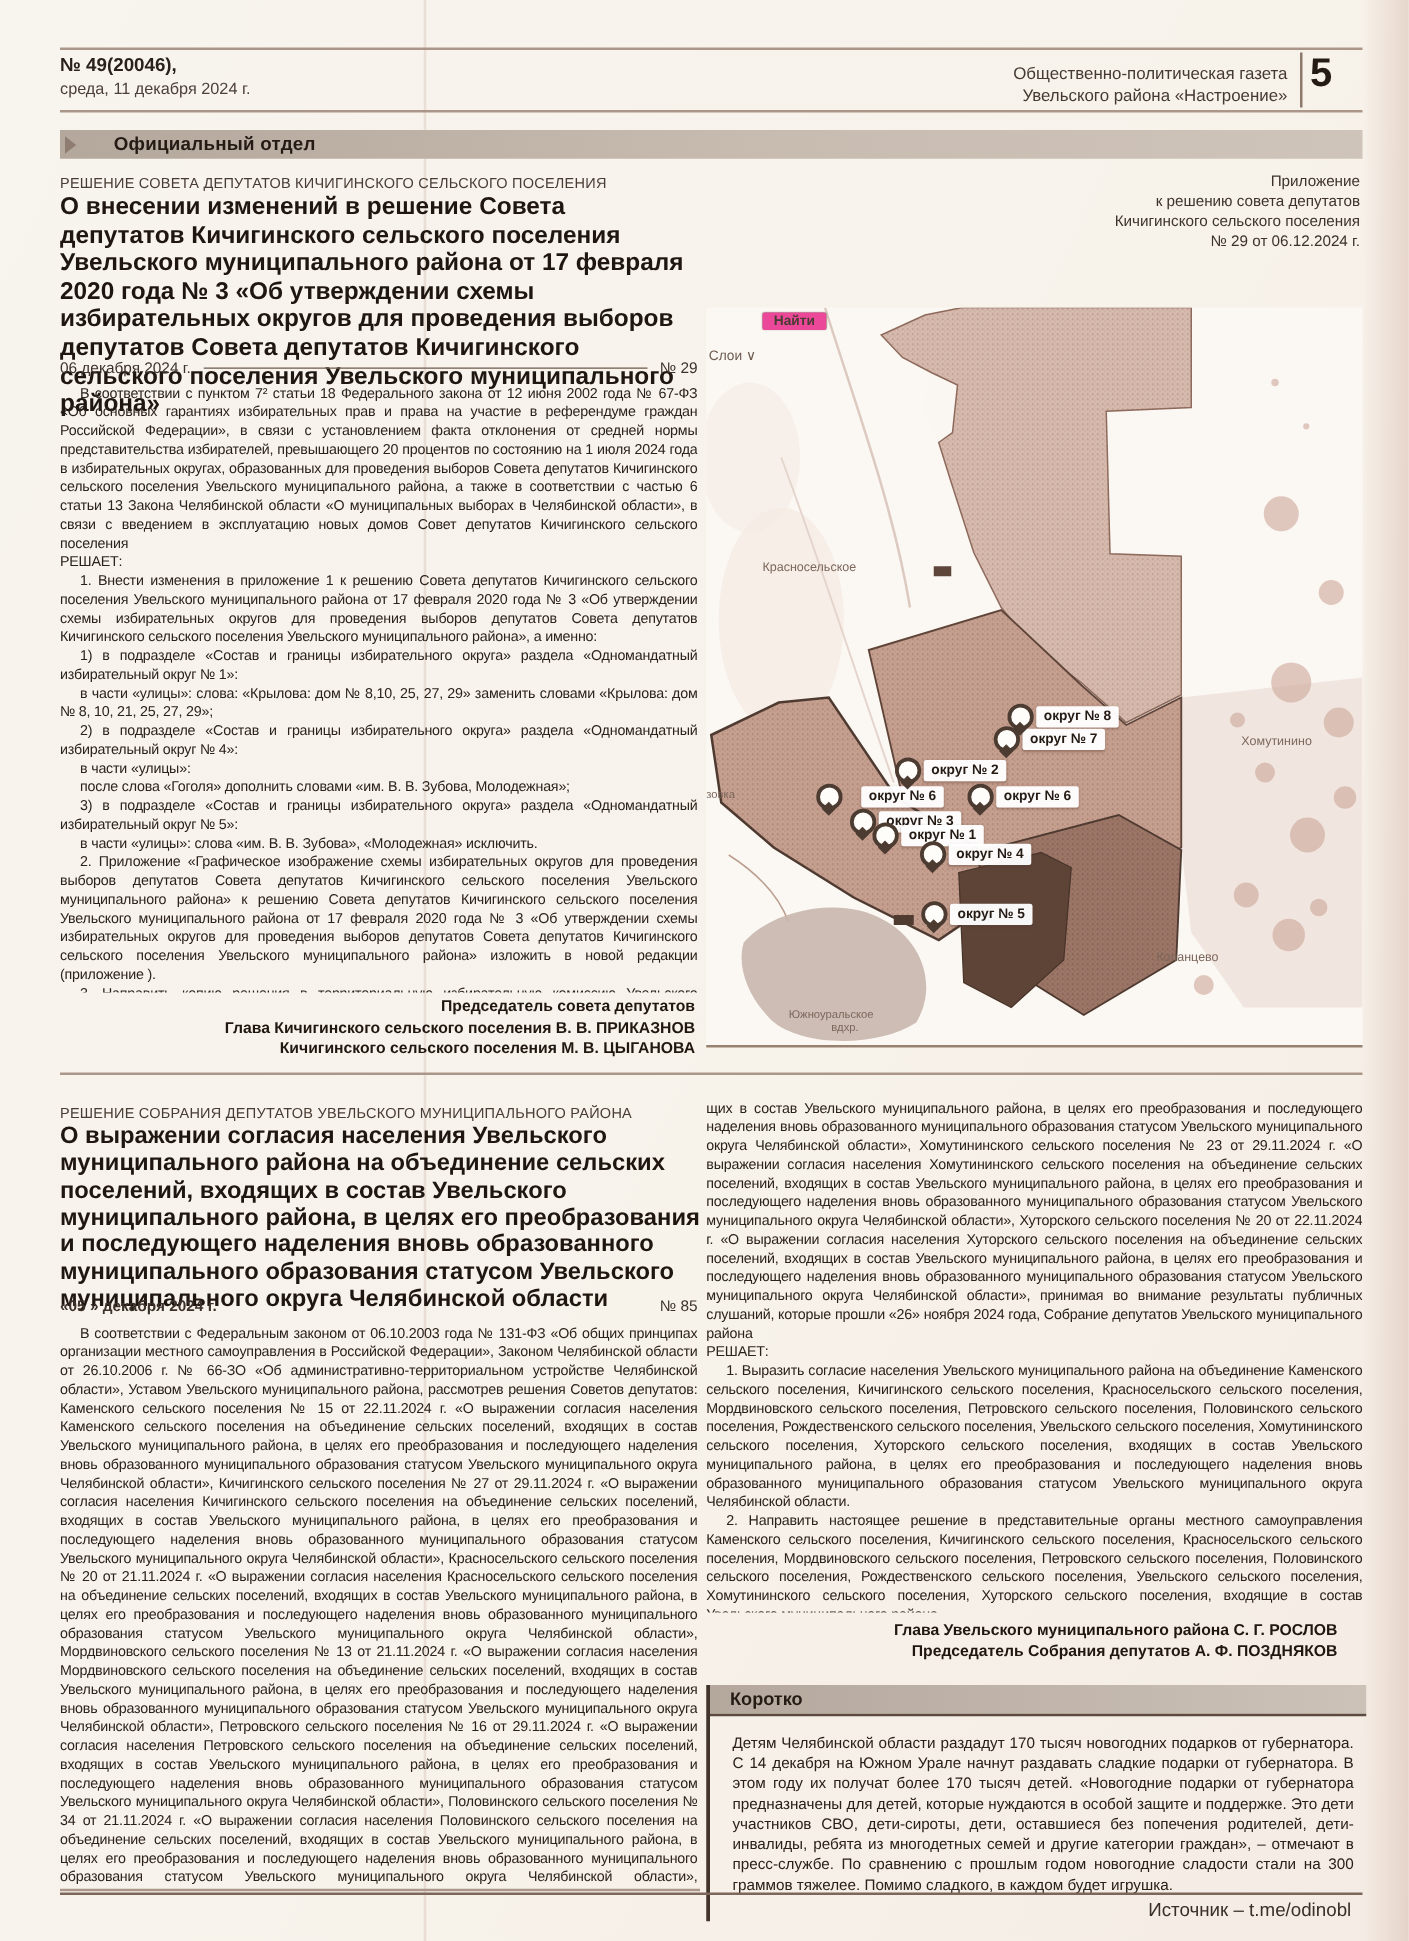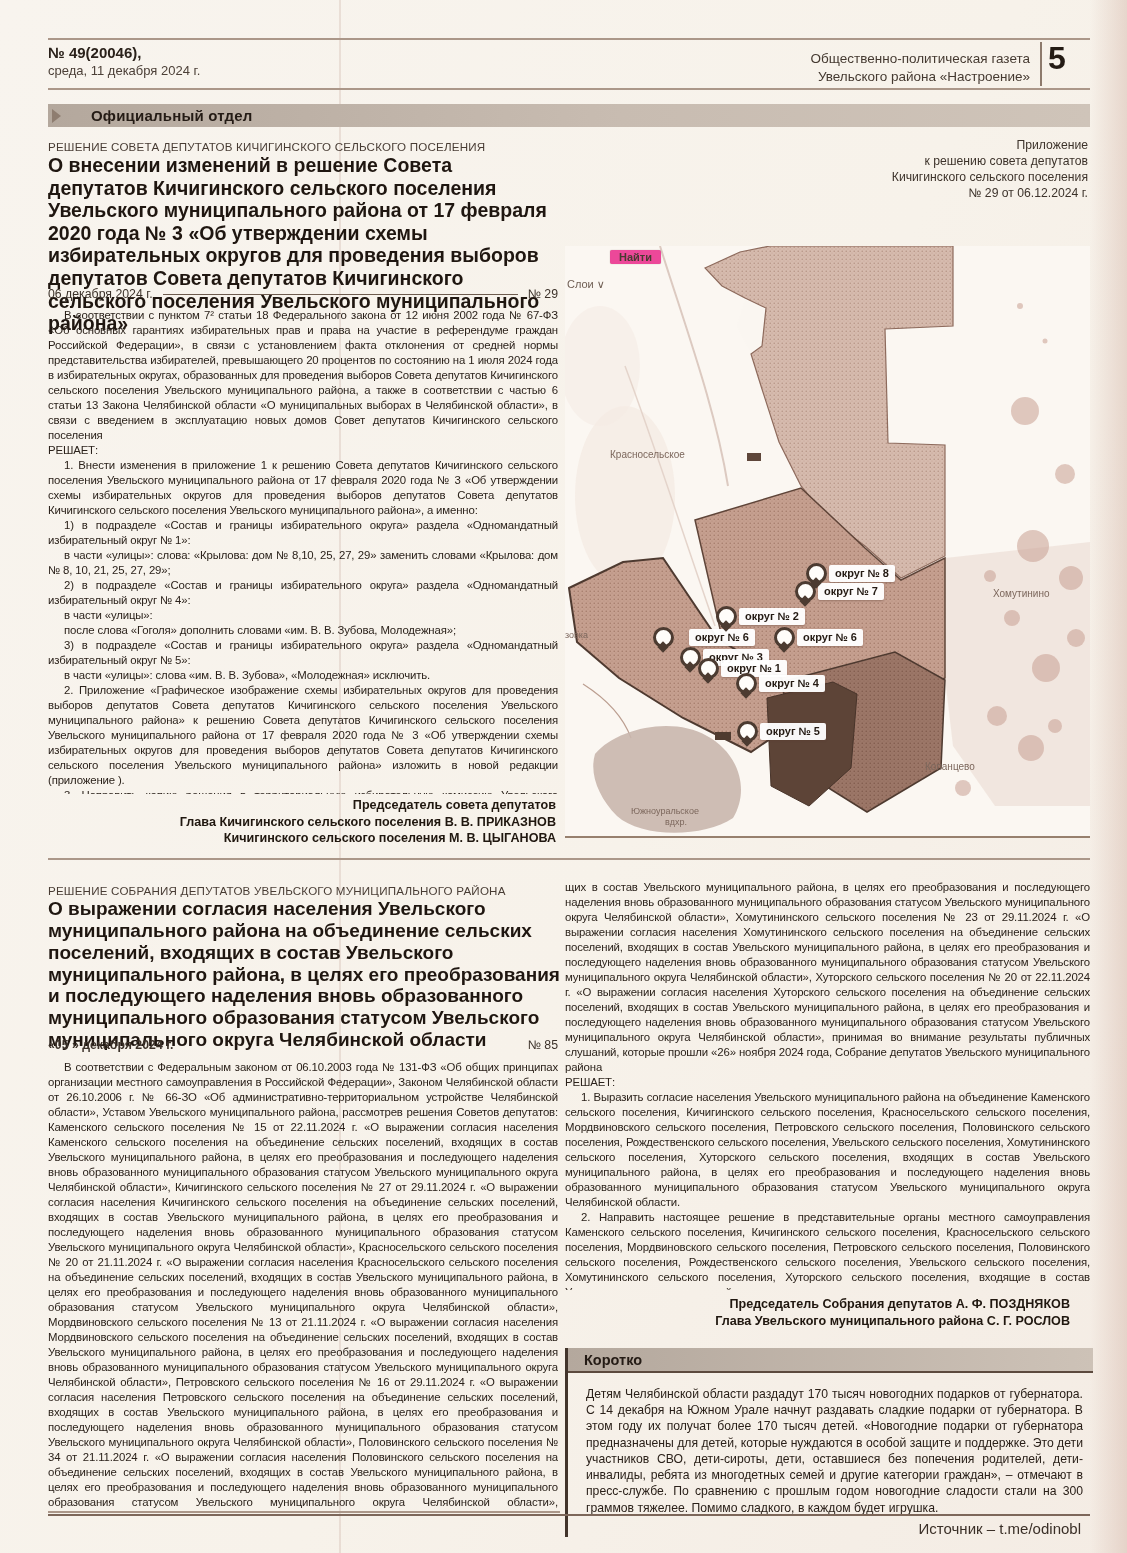--- a/index.html
+++ b/index.html
@@ -245,22 +245,22 @@
     </div>
   <div class="hr rule-thin" style="left:48px;top:1511px;width:512px"></div>
 
   <div class="body" id="a2-right" style="left:565px;top:880px;width:525px;height:410px">
       <p class="noind">щих в состав Увельского муниципального района, в целях его преобразования и последующего наделения вновь образованного муниципального образования статусом Увельского муниципального округа Челябинской области», Хомутининского сельского поселения № 23 от 29.11.2024 г. «О выражении согласия населения Хомутининского сельского поселения на объединение сельских поселений, входящих в состав Увельского муниципального района, в целях его преобразования и последующего наделения вновь образованного муниципального образования статусом Увельского муниципального округа Челябинской области», Хуторского сельского поселения № 20 от 22.11.2024 г. «О выражении согласия населения Хуторского сельского поселения на объединение сельских поселений, входящих в состав Увельского муниципального района, в целях его преобразования и последующего наделения вновь образованного муниципального образования статусом Увельского муниципального округа Челябинской области», принимая во внимание результаты публичных слушаний, которые прошли «26»  ноября 2024 года, Собрание депутатов Увельского муниципального района</p>
       <p class="noind">РЕШАЕТ:</p>
       <p>1. Выразить согласие населения Увельского муниципального района на объединение Каменского сельского поселения, Кичигинского сельского поселения, Красносельского сельского поселения, Мордвиновского сельского поселения, Петровского сельского поселения, Половинского сельского поселения, Рождественского сельского поселения, Увельского сельского поселения, Хомутининского сельского поселения, Хуторского сельского поселения, входящих в состав Увельского муниципального района, в целях его преобразования и последующего наделения вновь образованного муниципального образования статусом Увельского муниципального округа Челябинской области.</p>
       <p>2. Направить настоящее решение в представительные органы местного самоуправления Каменского сельского поселения, Кичигинского сельского поселения, Красносельского сельского поселения,  Мордвиновского сельского поселения, Петровского сельского поселения, Половинского сельского поселения, Рождественского сельского поселения, Увельского сельского поселения, Хомутининского сельского поселения, Хуторского сельского поселения, входящие в состав Увельского муниципального района.</p>
     </div>
   <div class="sig" id="a2-sig" style="left:565px;top:1296px;width:505px">
+      <div>Глава Увельского муниципального района С. Г. РОСЛОВ</div>
       <div>Председатель Собрания депутатов  А. Ф. ПОЗДНЯКОВ</div>
-      <div>Глава Увельского муниципального района С. Г. РОСЛОВ</div>
     </div>
 
   <div id="korotko">
     <div class="kbar">
       <span class="t">Коротко</span>
     </div>
     <div class="kbody">Детям Челябинской области раздадут 170 тысяч новогодних подарков от губернатора. С 14 декабря на Южном Урале начнут раздавать сладкие подарки от губернатора. В этом году их получат более 170 тысяч детей. «Новогодние подарки от губернатора предназначены для детей, которые нуждаются в особой защите и поддержке. Это дети участников СВО, дети-сироты, дети, оставшиеся без попечения родителей, дети-инвалиды, ребята из многодетных семей и другие категории граждан», – отмечают в пресс-службе. По сравнению с прошлым годом новогодние сладости стали на 300 граммов тяжелее. Помимо сладкого, в каждом будет игрушка.</div>
     <div class="ksrc">Источник – t.me/odinobl</div>
   </div>
   <div class="hr" style="left:48px;top:1514px;width:1042px;height:2px;background:#7d675a"></div>

